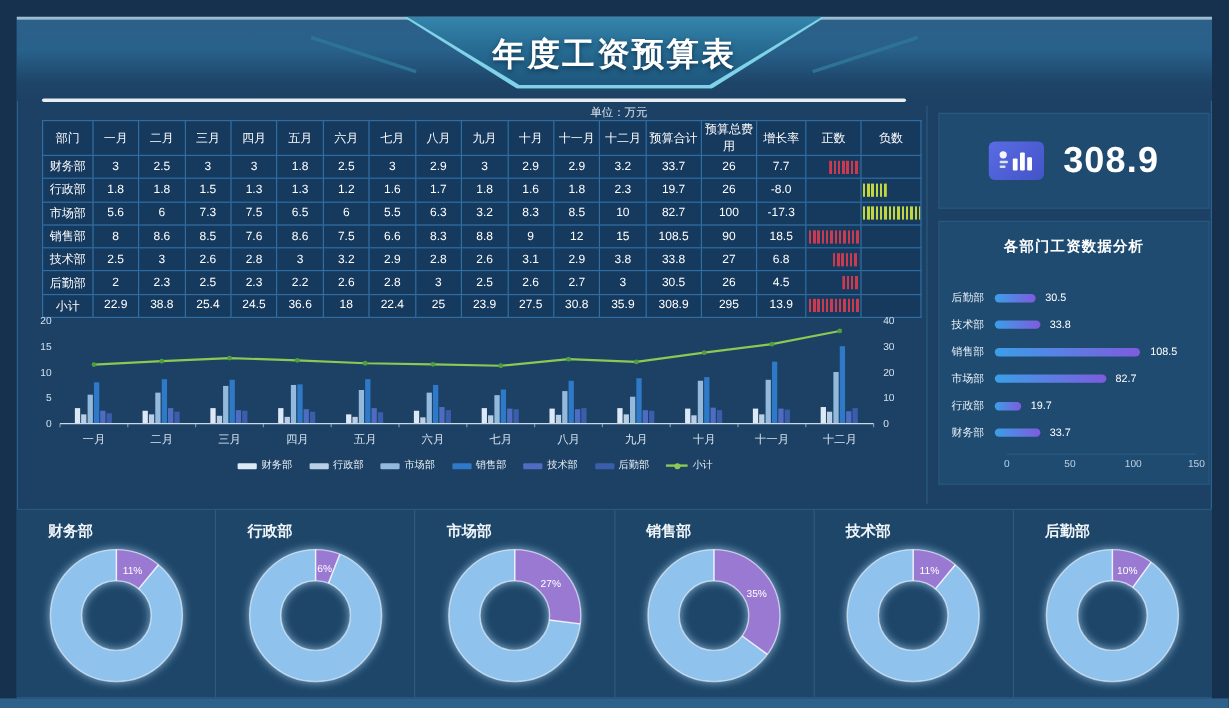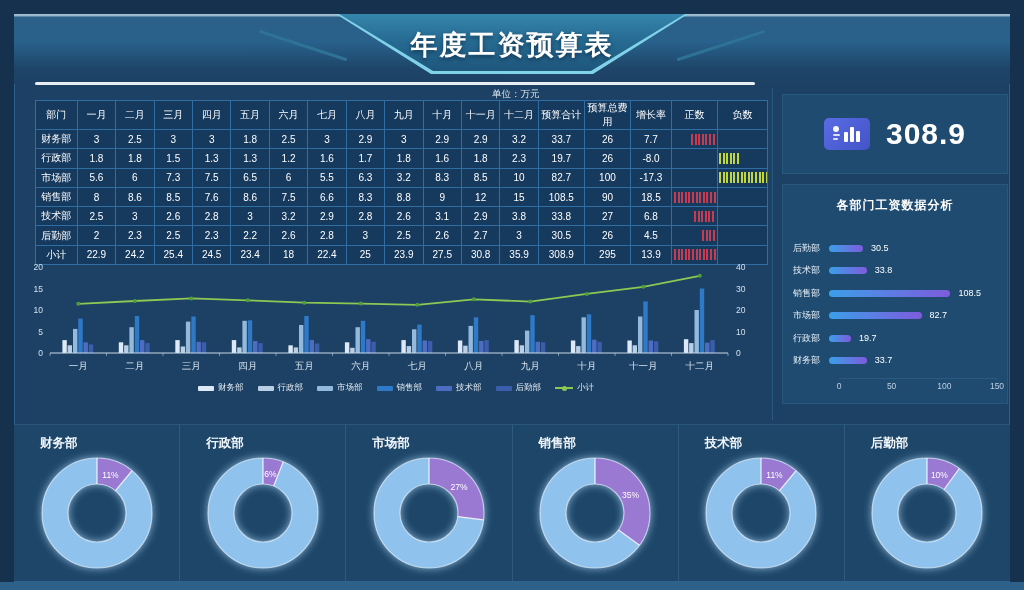--- a/index.html
+++ b/index.html
@@ -256,24 +256,24 @@
           <td>26</td>
           <td>4.5</td>
           <td>
             <span class="ticks pos" style="width:14px"></span>
           </td>
           <td></td>
         </tr>
         <tr>
           <td>小计</td>
           <td>22.9</td>
-          <td>24.2</td>
+          <td>38.8</td>
           <td>25.4</td>
           <td>24.5</td>
-          <td>23.4</td>
+          <td>36.6</td>
           <td>18</td>
           <td>22.4</td>
           <td>25</td>
           <td>23.9</td>
           <td>27.5</td>
           <td>30.8</td>
           <td>35.9</td>
           <td>308.9</td>
           <td>295</td>
           <td>13.9</td>

